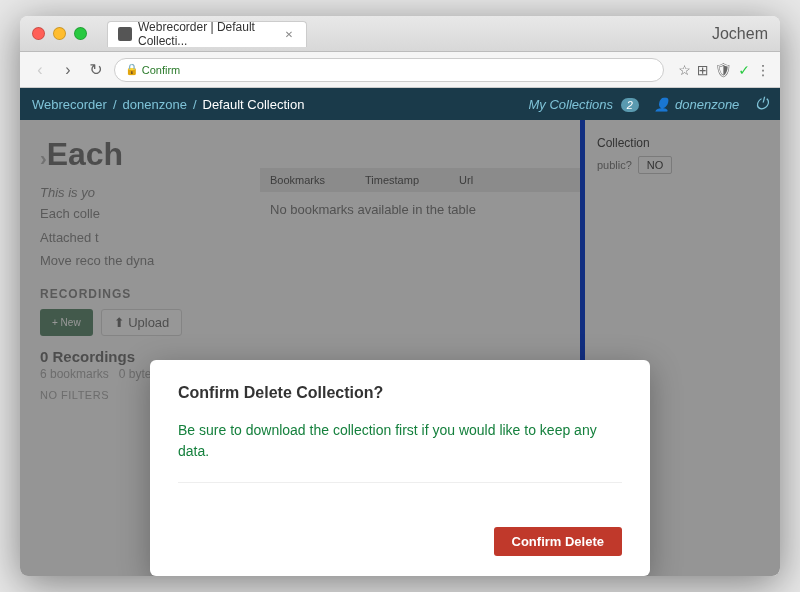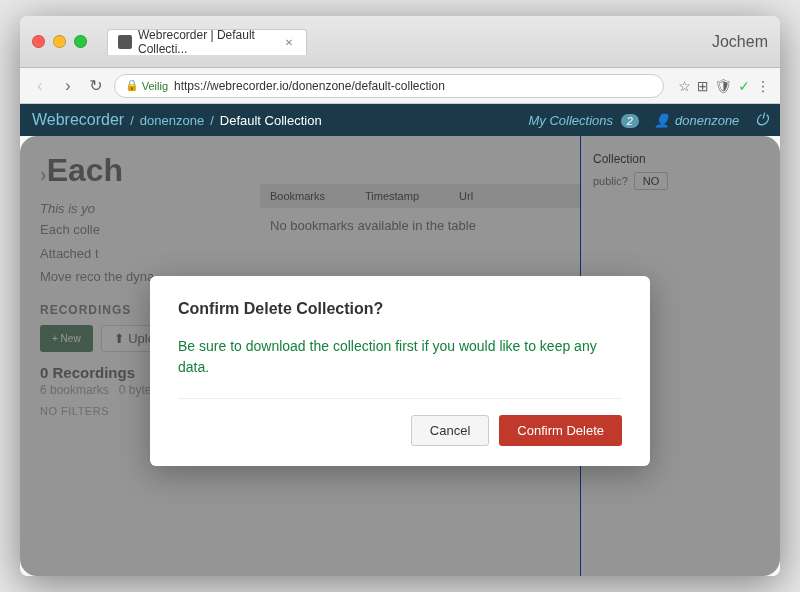--- a/index.html
+++ b/index.html
@@ -22,21 +22,21 @@
       border-radius: 8px;
       box-shadow: 0 8px 40px rgba(0,0,0,0.45);
       overflow: hidden;
       display: flex;
       flex-direction: column;
       background: #f0f0f0;
     }
 
     
     .titlebar {
-      height: 52px;
+      height: 36px;
       background: linear-gradient(to bottom, #e8e8e8, #d8d8d8);
       display: flex;
       align-items: center;
       padding: 0 12px;
       gap: 8px;
       flex-shrink: 0;
       border-bottom: 1px solid #bbb;
       position: relative;
     }
 
@@ -165,21 +165,21 @@
       background: #1a3a4a;
       display: flex;
       align-items: center;
       padding: 0 12px;
       gap: 0;
       flex-shrink: 0;
     }
 
     .appnav-brand {
       color: #7fc3d8;
-      font-size: 16px;
+      font-size: 13px;
       font-weight: 500;
     }
 
     .appnav-sep {
       color: #7fc3d8;
       margin: 0 6px;
       font-size: 13px;
     }
 
     .appnav-link {
@@ -326,21 +326,21 @@
     }
 
     
     .right-panel {
       position: absolute;
       right: 0;
       top: 0;
       bottom: 0;
       width: 200px;
       background: #f8f8f8;
-      border-left: 1px solid #1d4ed8;
+      border-left: 5px solid #1d4ed8;
       padding: 16px 12px;
       font-size: 12px;
       color: #555;
     }
 
     .right-panel-label {
       font-size: 12px;
       color: #555;
       margin-bottom: 6px;
     }
@@ -386,24 +386,23 @@
       color: #888;
       padding: 6px 10px;
     }
 
     
     .modal-overlay {
       position: absolute;
       top: 0; left: 0; right: 0; bottom: 0;
       background: rgba(0,0,0,0.4);
       display: flex;
-      align-items: center;
+      align-items: flex-end;
       justify-content: center;
       padding-top: 30px;
-      border-radius: 17px;
     }
 
     .modal {
       background: #fff;
       border-radius: 6px;
       box-shadow: 0 8px 32px rgba(0,0,0,0.3);
       width: 500px;
       padding: 24px 28px 20px;
       position: relative;
     }
@@ -460,21 +459,22 @@
     }
 
     .btn-confirm-delete {
       background: #c0392b;
       color: #fff;
       border: none;
       border-radius: 3px;
       padding: 7px 18px;
       font-size: 13px;
       cursor: pointer;
-      font-weight: 400;
+      font-weight: 700;
+      margin-top: 28px;
     }
   </style>
 </head>
 <body>
 
 <div class="window">
 
   <div class="titlebar">
     <div class="traffic-light tl-close"></div>
     <div class="traffic-light tl-min"></div>
@@ -488,23 +488,22 @@
     </div>
     <span class="titlebar-user">Jochem</span>
   </div>
 
   <div class="addressbar">
     <span class="nav-btn disabled">‹</span>
     <span class="nav-btn">›</span>
     <span class="nav-btn">↻</span>
     <div class="url-bar">
       <span class="url-secure">
-        🔒 <span>Veilig</span>
+        🔒 <span>Confirm</span>
       </span>
-      <span class="url-text">https://webrecorder.io/donenzone/default-collection</span>
     </div>
     <div class="url-actions">
       <span class="url-action-icon">☆</span>
       <span class="url-action-icon">⊞</span>
       <span class="url-action-icon">🛡</span>
       <span class="url-action-icon" style="color:#28c940;">✓</span>
       <span class="url-action-icon">⋮</span>
     </div>
   </div>
 
@@ -572,20 +571,19 @@
         <span>public?</span>
         <span class="toggle-no">NO</span>
       </div>
     </div>
 
     <div class="modal-overlay">
       <div class="modal">
         <div class="modal-title">Confirm Delete Collection?</div>
         <div class="modal-note">Be sure to download the collection first if you would like to keep any data.</div>
         <div class="modal-footer">
-          <button class="btn-cancel">Cancel</button>
           <button class="btn-confirm-delete">Confirm Delete</button>
         </div>
       </div>
     </div>
 
   </div>
 </div>
 
 </body></html>

